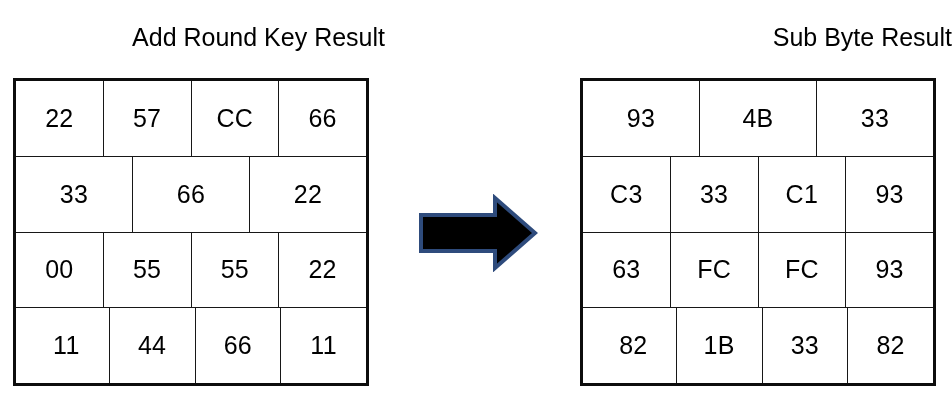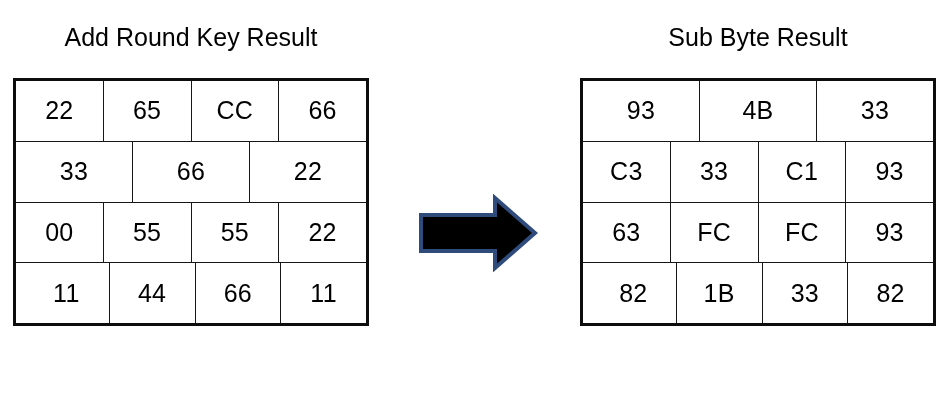--- a/index.html
+++ b/index.html
@@ -19,36 +19,36 @@
   .panel {
     position: absolute;
     top: 0;
   }
   .panel-left  { left: 13px;  width: 356px; }
   .panel-right { left: 580px; width: 356px; }
 
   .panel-title {
     position: absolute;
     top: 21px;
-    left: 0;
+    left: 16px;
     width: 100%;
-    text-align: center;
+    text-align: right;
     font-size: 25px;
     line-height: 32px;
     font-weight: 400;
     color: #000000;
     white-space: nowrap;
   }
 
   .state-grid {
     position: absolute;
     top: 78px;
     left: 0;
     width: 356px;
-    height: 248px;
+    height: 308px;
     box-sizing: border-box;
     border: 3px solid #0d0d0d;
     display: flex;
     flex-direction: column;
     background: #ffffff;
   }
   .grid-row {
     flex: 1 1 0;
     display: flex;
     flex-direction: row;
@@ -80,21 +80,21 @@
 </style>
 </head>
 <body>
 
 <div class="panel panel-left">
   <div class="panel-title">Add Round Key Result</div>
 
   <div class="state-grid">
     <div class="grid-row">
       <div class="grid-cell">22</div>
-      <div class="grid-cell">65</div>
+      <div class="grid-cell">57</div>
       <div class="grid-cell">CC</div>
       <div class="grid-cell">66</div>
     </div>
     <div class="grid-row">
       <div class="grid-cell">33</div>
       <div class="grid-cell">66</div>
       <div class="grid-cell">22</div>
     </div>
     <div class="grid-row">
       <div class="grid-cell">00</div>

